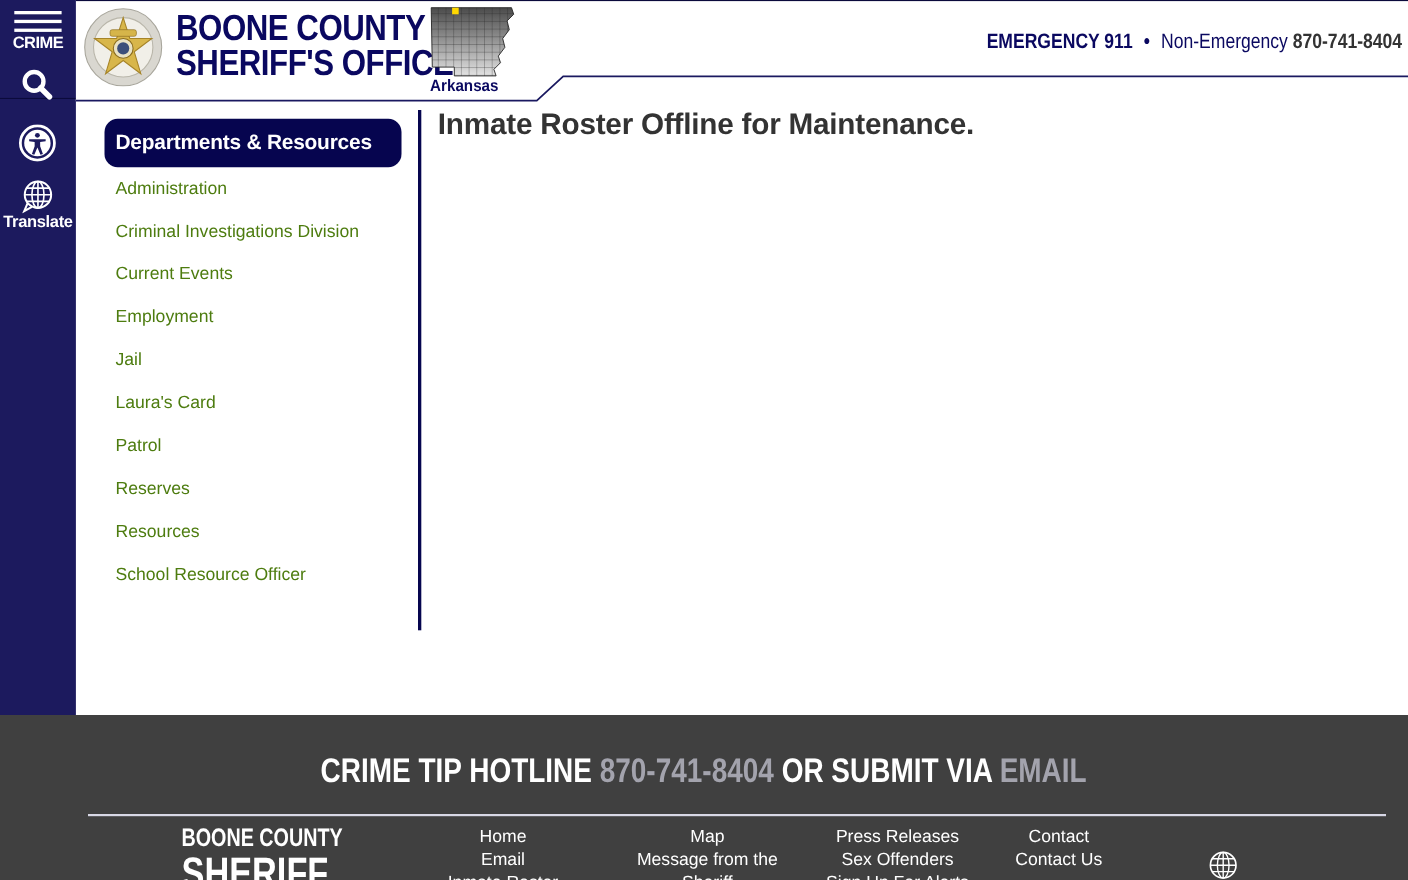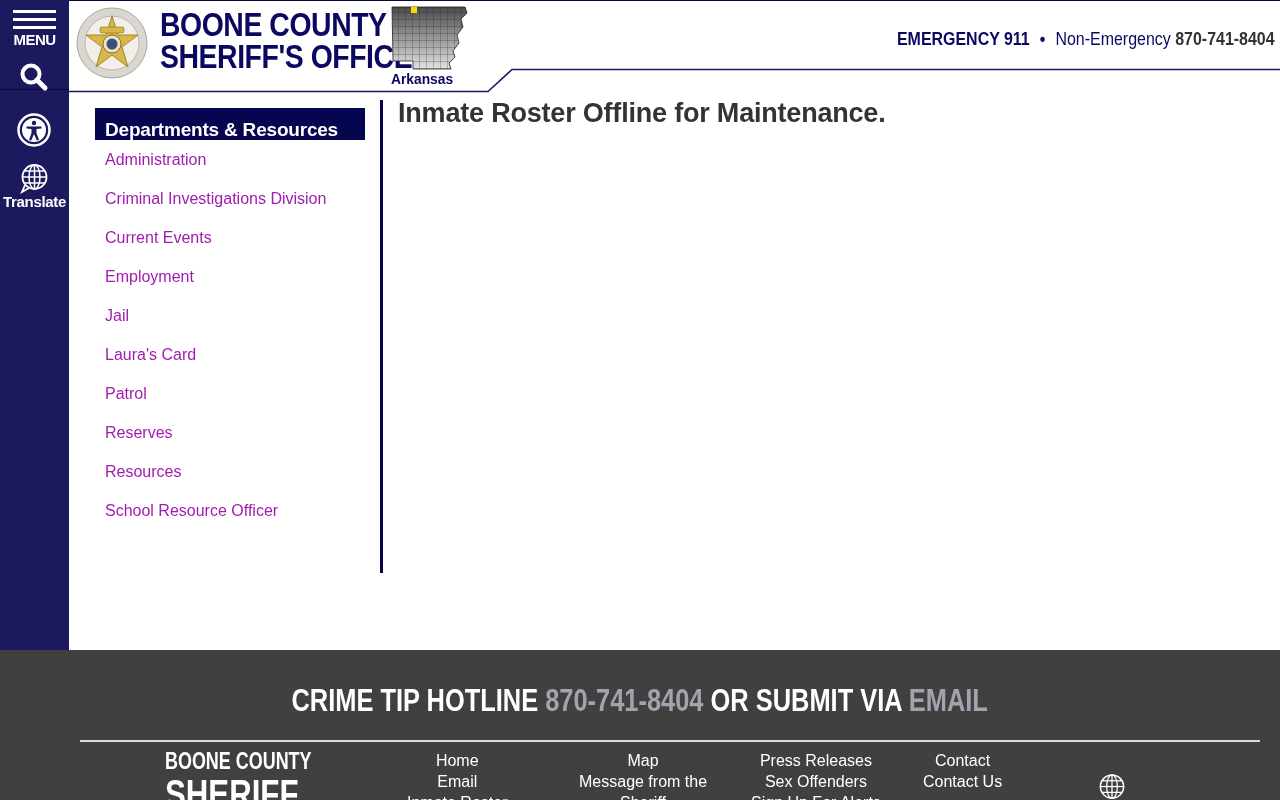--- a/index.html
+++ b/index.html
@@ -25,23 +25,23 @@
   .state-map { position: absolute; left: 322px; top: 4px; width: 78px; height: 68px; }
   .state-label { position: absolute; left: 322px; top: 69px; color: #0a0860; font-weight: bold; font-size: 15px; transform: scaleX(0.92); transform-origin: left top; }
   .hdr-line { position: absolute; left: 0; top: 0; width: 1211px; height: 92px; pointer-events: none; }
   .contact-bar { position: absolute; right: 5px; top: 27px; font-size: 19px; color: #0a0860; white-space: nowrap; transform: scaleX(0.84); transform-origin: right top; }
   .contact-bar .emerg { font-weight: bold; }
   .contact-bar .dot { margin: 0 12px; font-weight: bold; }
   .contact-bar .num { font-weight: bold; color: #333; }
 
   
   .sidenav { position: absolute; left: 95px; top: 108px; width: 270px; }
-  .sidenav-head { background: #06054f; color: #fff; font-weight: bold; font-size: 19px; height: 32px; line-height: 44px; padding-left: 10px; letter-spacing: -0.2px; }
+  .sidenav-head { background: #06054f; color: #fff; font-weight: bold; font-size: 19px; height: 44px; line-height: 44px; padding-left: 10px; letter-spacing: -0.2px; border-radius: 12px; }
   .sidenav-list { list-style: none; }
-  .sidenav-list li { height: 39px; line-height: 39px; padding-left: 10px; font-size: 16px; color: #a21caf; cursor: pointer; }
+  .sidenav-list li { height: 39px; line-height: 39px; padding-left: 10px; font-size: 16px; color: #4d7c0f; cursor: pointer; }
   .sidenav-list li:first-child { line-height: 40px; }
   .divider-v { position: absolute; left: 380px; top: 100px; width: 3px; height: 473px; background: #06054f; }
 
   .main-title { position: absolute; left: 398px; top: 98px; font-size: 27px; font-weight: bold; color: #333; letter-spacing: -0.2px; }
 
   
   .footer { position: absolute; left: 0; top: 650px; width: 1280px; height: 150px; background: #404040; }
   .tipline { position: absolute; left: 0; top: 33px; width: 1280px; text-align: center; color: #fff; font-weight: bold; font-size: 31px; letter-spacing: 0; }
   .tipline-inner { display: inline-block; transform: scaleX(0.82); transform-origin: center; white-space: nowrap; }
   .tipline .hl { color: #a3a3ad; }
@@ -58,21 +58,21 @@
 
 <div class="rail"></div>
 <div class="rail-top"></div>
 
 <div class="menu-btn">
   <div class="menu-bars">
       <span></span>
       <span></span>
       <span></span>
     </div>
-  <div class="menu-label">MENU</div>
+  <div class="menu-label">CRIME</div>
 </div>
 
 <div class="search-btn">
   <svg width="32" height="30" viewBox="0 0 32 30">
     <circle cx="13" cy="12" r="8.5" fill="none" stroke="#fff" stroke-width="4"></circle>
     <line x1="19" y1="18" x2="27" y2="26" stroke="#fff" stroke-width="5" stroke-linecap="round"></line>
   </svg>
 </div>
 
 <div class="access-btn">

